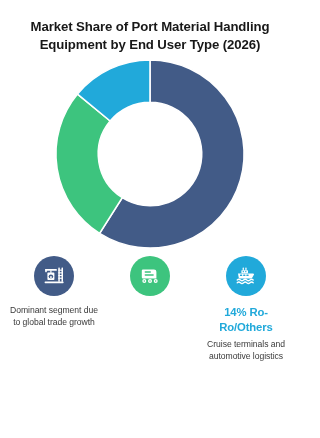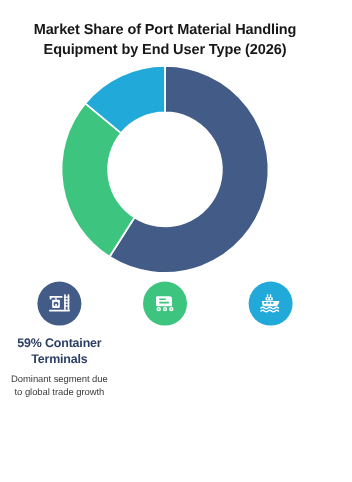--- a/index.html
+++ b/index.html
@@ -139,21 +139,20 @@
             <rect x="16.3" y="3.6" width="1.5" height="14.2" rx="0.4"></rect>
             <rect x="19.5" y="3.6" width="1.5" height="14.2" rx="0.4"></rect>
             <rect x="16.3" y="5.6" width="4.7" height="1.1"></rect>
             <rect x="16.3" y="8.3" width="4.7" height="1.1"></rect>
             <rect x="16.3" y="11.0" width="4.7" height="1.1"></rect>
             <rect x="16.3" y="13.7" width="4.7" height="1.1"></rect>
             <rect x="2.6" y="17.6" width="19.0" height="1.6" rx="0.6"></rect>
           </g>
         </svg>
       </div>
-      <p class="legend-heading" style="color:#2B3F63">59% Container Terminals</p>
       <p class="legend-desc">Dominant segment due to global trade growth</p>
     </div>
 
     <div class="legend-col">
       <div class="legend-icon" style="background:#3DC47E">
         <svg width="24" height="24" viewBox="0 0 24 24">
           <g fill="#ffffff">
             <path d="M5.0 5.4 h11.0 a2.4 2.4 0 0 1 2.4 2.4 v6.6 h-13.4 a1.2 1.2 0 0 1 -1.2 -1.2 v-6.6 a1.2 1.2 0 0 1 1.2 -1.2 z"></path>
             <rect x="6.6" y="7.3" width="6.4" height="1.5" rx="0.7" fill="#3DC47E"></rect>
             <rect x="6.6" y="10.3" width="9.2" height="1.5" rx="0.7" fill="#3DC47E"></rect>
@@ -179,16 +178,18 @@
             <rect x="11.2" y="7.0" width="1.2" height="1.3" rx="0.3" fill="#21A9DA"></rect>
             <path d="M4.0 9.6 h15.2 a0.8 0.8 0 0 1 0.7 1.2 l-1.7 2.9 a1.4 1.4 0 0 1 -1.2 0.7 h-11.0 a1.3 1.3 0 0 1 -1.3 -1.0 z"></path>
             <rect x="6.0" y="10.6" width="2.2" height="1.5" rx="0.3" fill="#21A9DA"></rect>
             <rect x="9.2" y="10.6" width="2.2" height="1.5" rx="0.3" fill="#21A9DA"></rect>
             <rect x="12.4" y="10.6" width="2.2" height="1.5" rx="0.3" fill="#21A9DA"></rect>
             <path d="M3.2 16.0 q1.6 -1.5 3.2 0 t3.2 0 t3.2 0 t3.2 0 t3.2 0" stroke="#ffffff" stroke-width="1.3" fill="none" stroke-linecap="round"></path>
             <path d="M3.2 18.7 q1.6 -1.5 3.2 0 t3.2 0 t3.2 0 t3.2 0 t3.2 0" stroke="#ffffff" stroke-width="1.3" fill="none" stroke-linecap="round"></path>
           </g>
         </svg>
       </div>
+      <p class="legend-heading" style="color:#21A9DA">14% Ro-Ro/Others</p>
+      <p class="legend-desc">Cruise terminals and automotive logistics</p>
     </div>
 
   </div>
 </div>
 
 </body></html>

